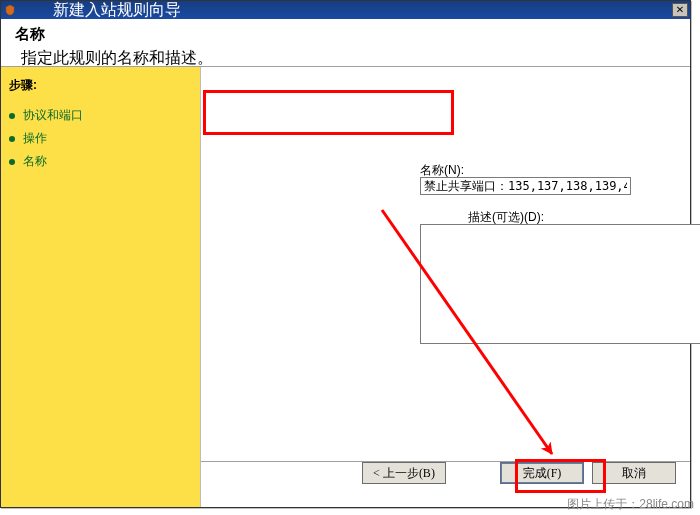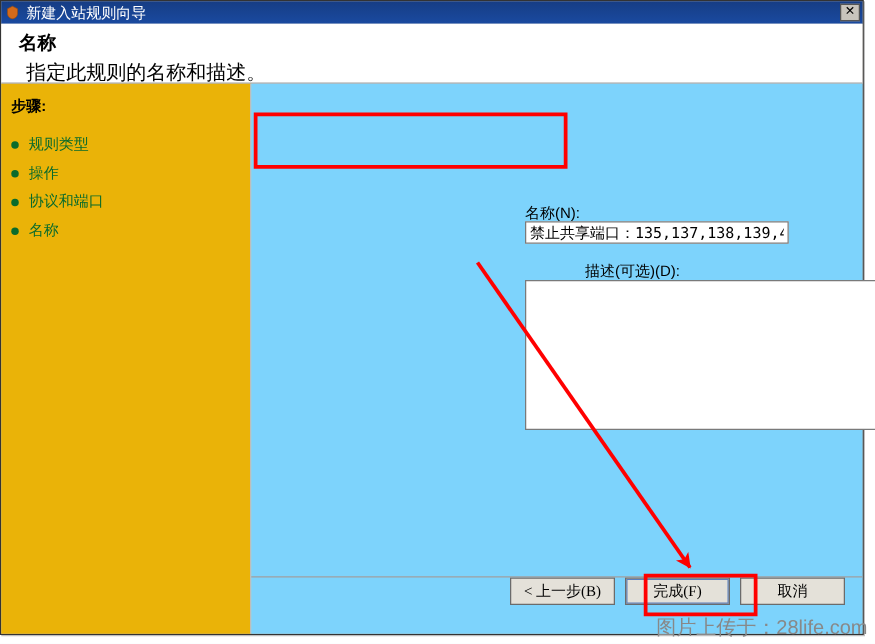--- a/index.html
+++ b/index.html
@@ -1,43 +1,43 @@
 <!DOCTYPE html>
 <html><head>
   <meta charset="utf-8">
   <style>
     * { margin: 0; padding: 0; box-sizing: border-box; }
     html, body { width: 700px; height: 515px; font-family: "Microsoft YaHei", SimSun, Tahoma, sans-serif; font-size: 12px; background: #fff; overflow: hidden; }
     .viewport { width: 700px; height: 515px; position: relative; background: #fff; }
     .dialog { position: absolute; left: 0; top: 0; width: 691px; height: 508px; border: 1px solid #333; background: #d4d0c8; box-shadow: 1px 1px 0 rgba(0,0,0,.25);}
     .titlebar { height: 18px; background: linear-gradient(#163d84, #1a4aa0); color:#fff; display:flex; align-items:center; padding:0 2px; }
     .titlebar .icon { width:14px; height:14px; margin-right:4px; display:flex; align-items:center; justify-content:center;}
-    .titlebar .title { flex:1; font-size:12px; line-height:18px; white-space:nowrap; overflow:hidden; text-overflow:ellipsis; }
+    .titlebar .title { flex:1; font-size:16px; line-height:18px; white-space:nowrap; overflow:hidden; text-overflow:ellipsis;margin-left:32px; }
     .titlebar .close { width:16px; height:14px; background:#c8c4bc; border:1px solid #555; color:#000; font-size:10px; line-height:12px; text-align:center; font-family: Tahoma; }
     .header-white { background:#fff; height:48px; border-bottom:1px solid #a0a0a0; padding:6px 14px; }
     .header-white .heading { font-size:15px; font-weight:bold; color:#000; }
     .header-white .subheading { font-size:16px; color:#000; margin-top:4px; margin-left:6px; }
     .body { display:flex; height: calc(100% - 18px - 48px); }
-    .sidebar { width:200px; background:#eab308; padding:10px 8px; border-right:1px solid #bdbdbd; }
+    .sidebar { width:200px; background:#fde047; padding:10px 8px; border-right:1px solid #bdbdbd; }
     .sidebar .steps-title { font-size:12px; font-weight:bold; margin-bottom:10px; }
     .sidebar ul { list-style:none; }
     .sidebar li { display:flex; align-items:center; color:#0a6b2c; font-size:12px; padding:3px 0; cursor:default; }
     .sidebar li .bullet { width:6px; height:6px; background:#0a6b2c; border-radius:50%; margin-right:8px; flex-shrink:0;}
-    .content { flex:1; position:relative; background:#7dd3fc; }
+    .content { flex:1; position:relative; background:#ffffff; }
     .label { position:absolute; font-size:12px; color:#000; }
     .name-input { position:absolute; left:219px; top:110px; width:211px; height:18px; border:1px solid #7a7a7a; background:#fff; font-size:12px; font-family: SimSun, monospace; padding:1px 3px; }
     .desc-box { position:absolute; left:219px; top:157px; width:418px; height:120px; border:1px solid #7a7a7a; background:#fff; resize:none; font-size:12px; padding:2px; }
     .btn-row { position:absolute; left:0; right:0; bottom:0; height:46px; border-top:1px solid #a0a0a0; display:flex; align-items:flex-start; justify-content:flex-end; gap:8px; padding-right:14px; }
     .btn { width:84px; height:22px; border:1px solid #6b6b6b; background:#e4e1d9; font-size:12px; font-family: SimSun, Tahoma; cursor:default; text-align:center; line-height:20px; }
-    .btn.primary-outline { box-shadow: 0 0 0 1px #5a7fbd inset; }
+    .btn.primary-outline { box-shadow: 0 0 0 1px #5a7fbd inset; margin-left: 46px; }
     .highlight-box { position:absolute; border:3px solid #ff0000; pointer-events:none; }
     .hl1 { left:203px; top:90px; width:251px; height:45px; }
     .hl2 { left:515px; top:459px; width:91px; height:34px; }
     svg.arrow { position:absolute; left:0; top:0; pointer-events:none; }
-    .watermark { position:absolute; right:6px; bottom:2px; font-size:16px; color:#888; font-family: SimSun, Arial; }
+    .watermark { position:absolute; right:6px; bottom:2px; font-size:12px; color:#888; font-family: SimSun, Arial; }
   </style>
 </head>
 <body>
 
 <div class="viewport">
   <div class="dialog">
 
     <div class="titlebar">
       <span class="icon">
         <svg width="12" height="12" viewBox="0 0 12 12">
@@ -52,29 +52,25 @@
       <div class="heading">名称</div>
       <div class="subheading">指定此规则的名称和描述。</div>
     </div>
 
     <div class="body">
       <div class="sidebar">
         <div class="steps-title">步骤:</div>
         <ul>
           <li>
               <span class="bullet"></span>
-              <span>规则类型</span>
+              <span>协议和端口</span>
             </li>
           <li>
               <span class="bullet"></span>
               <span>操作</span>
-            </li>
-          <li>
-              <span class="bullet"></span>
-              <span>协议和端口</span>
             </li>
           <li>
               <span class="bullet"></span>
               <span>名称</span>
             </li>
         </ul>
       </div>
 
       <div class="content">
         <div class="label" style="left:219px; top:95px;">名称(N):</div>

